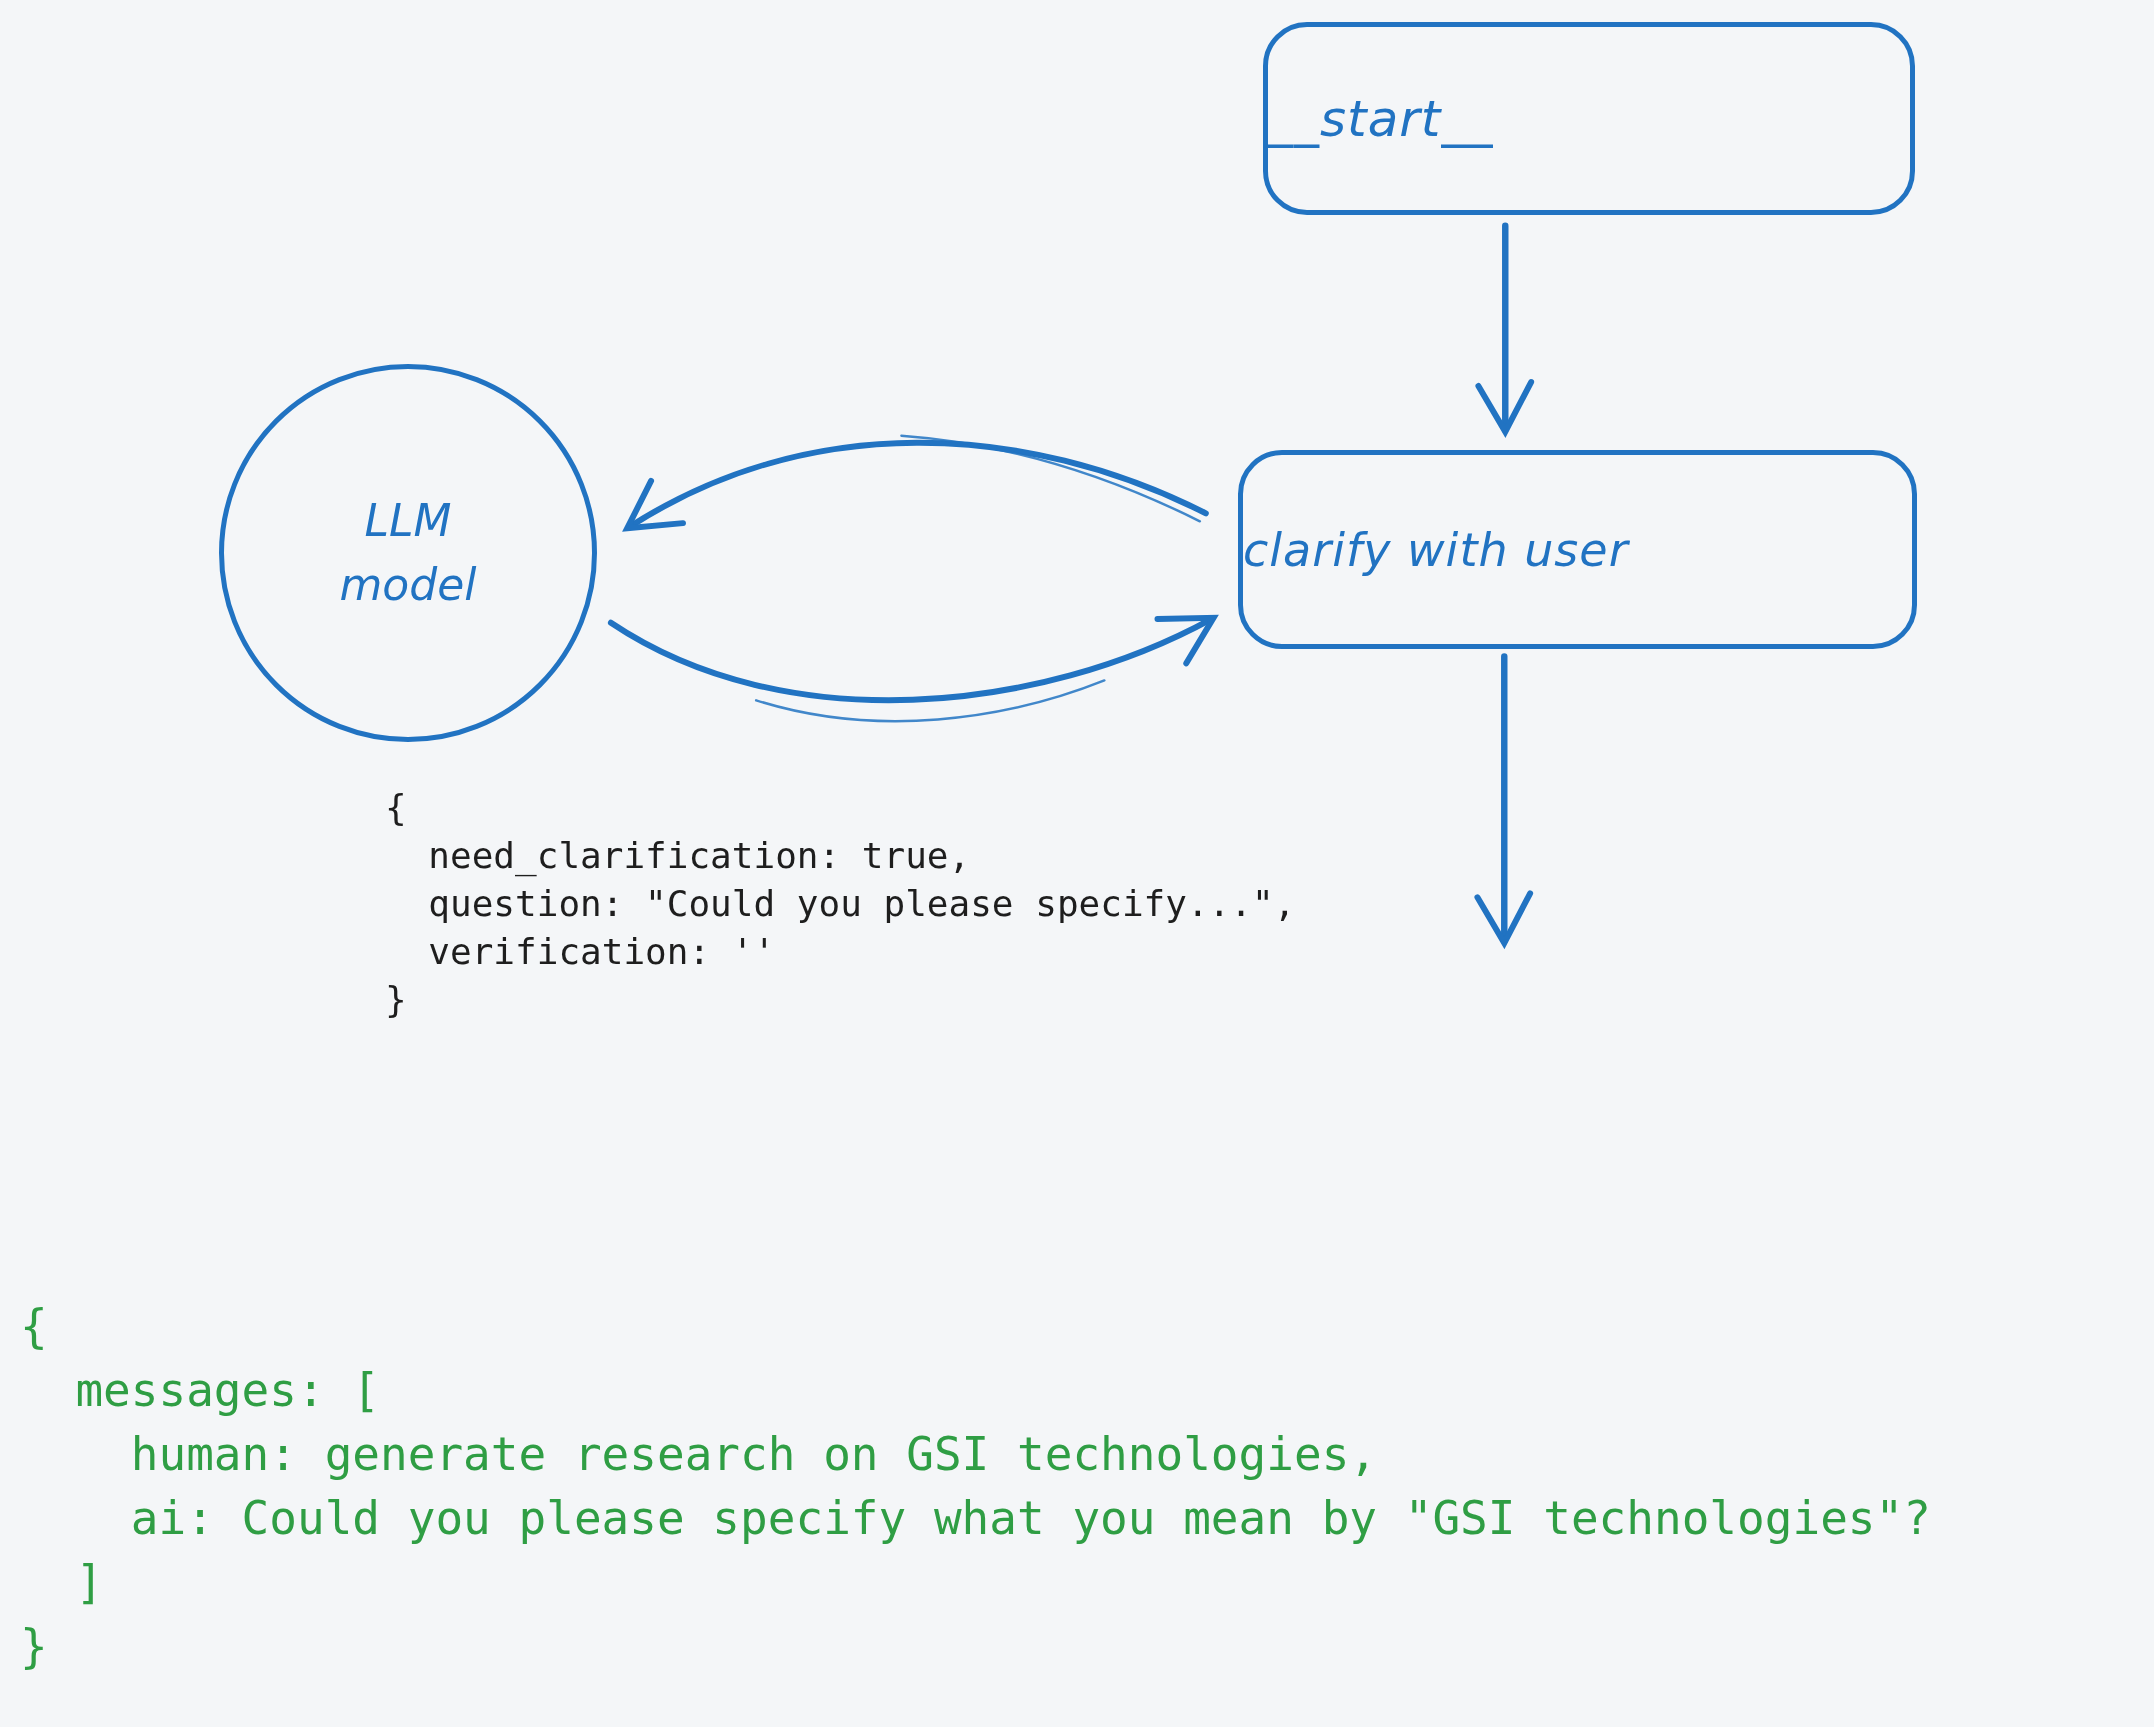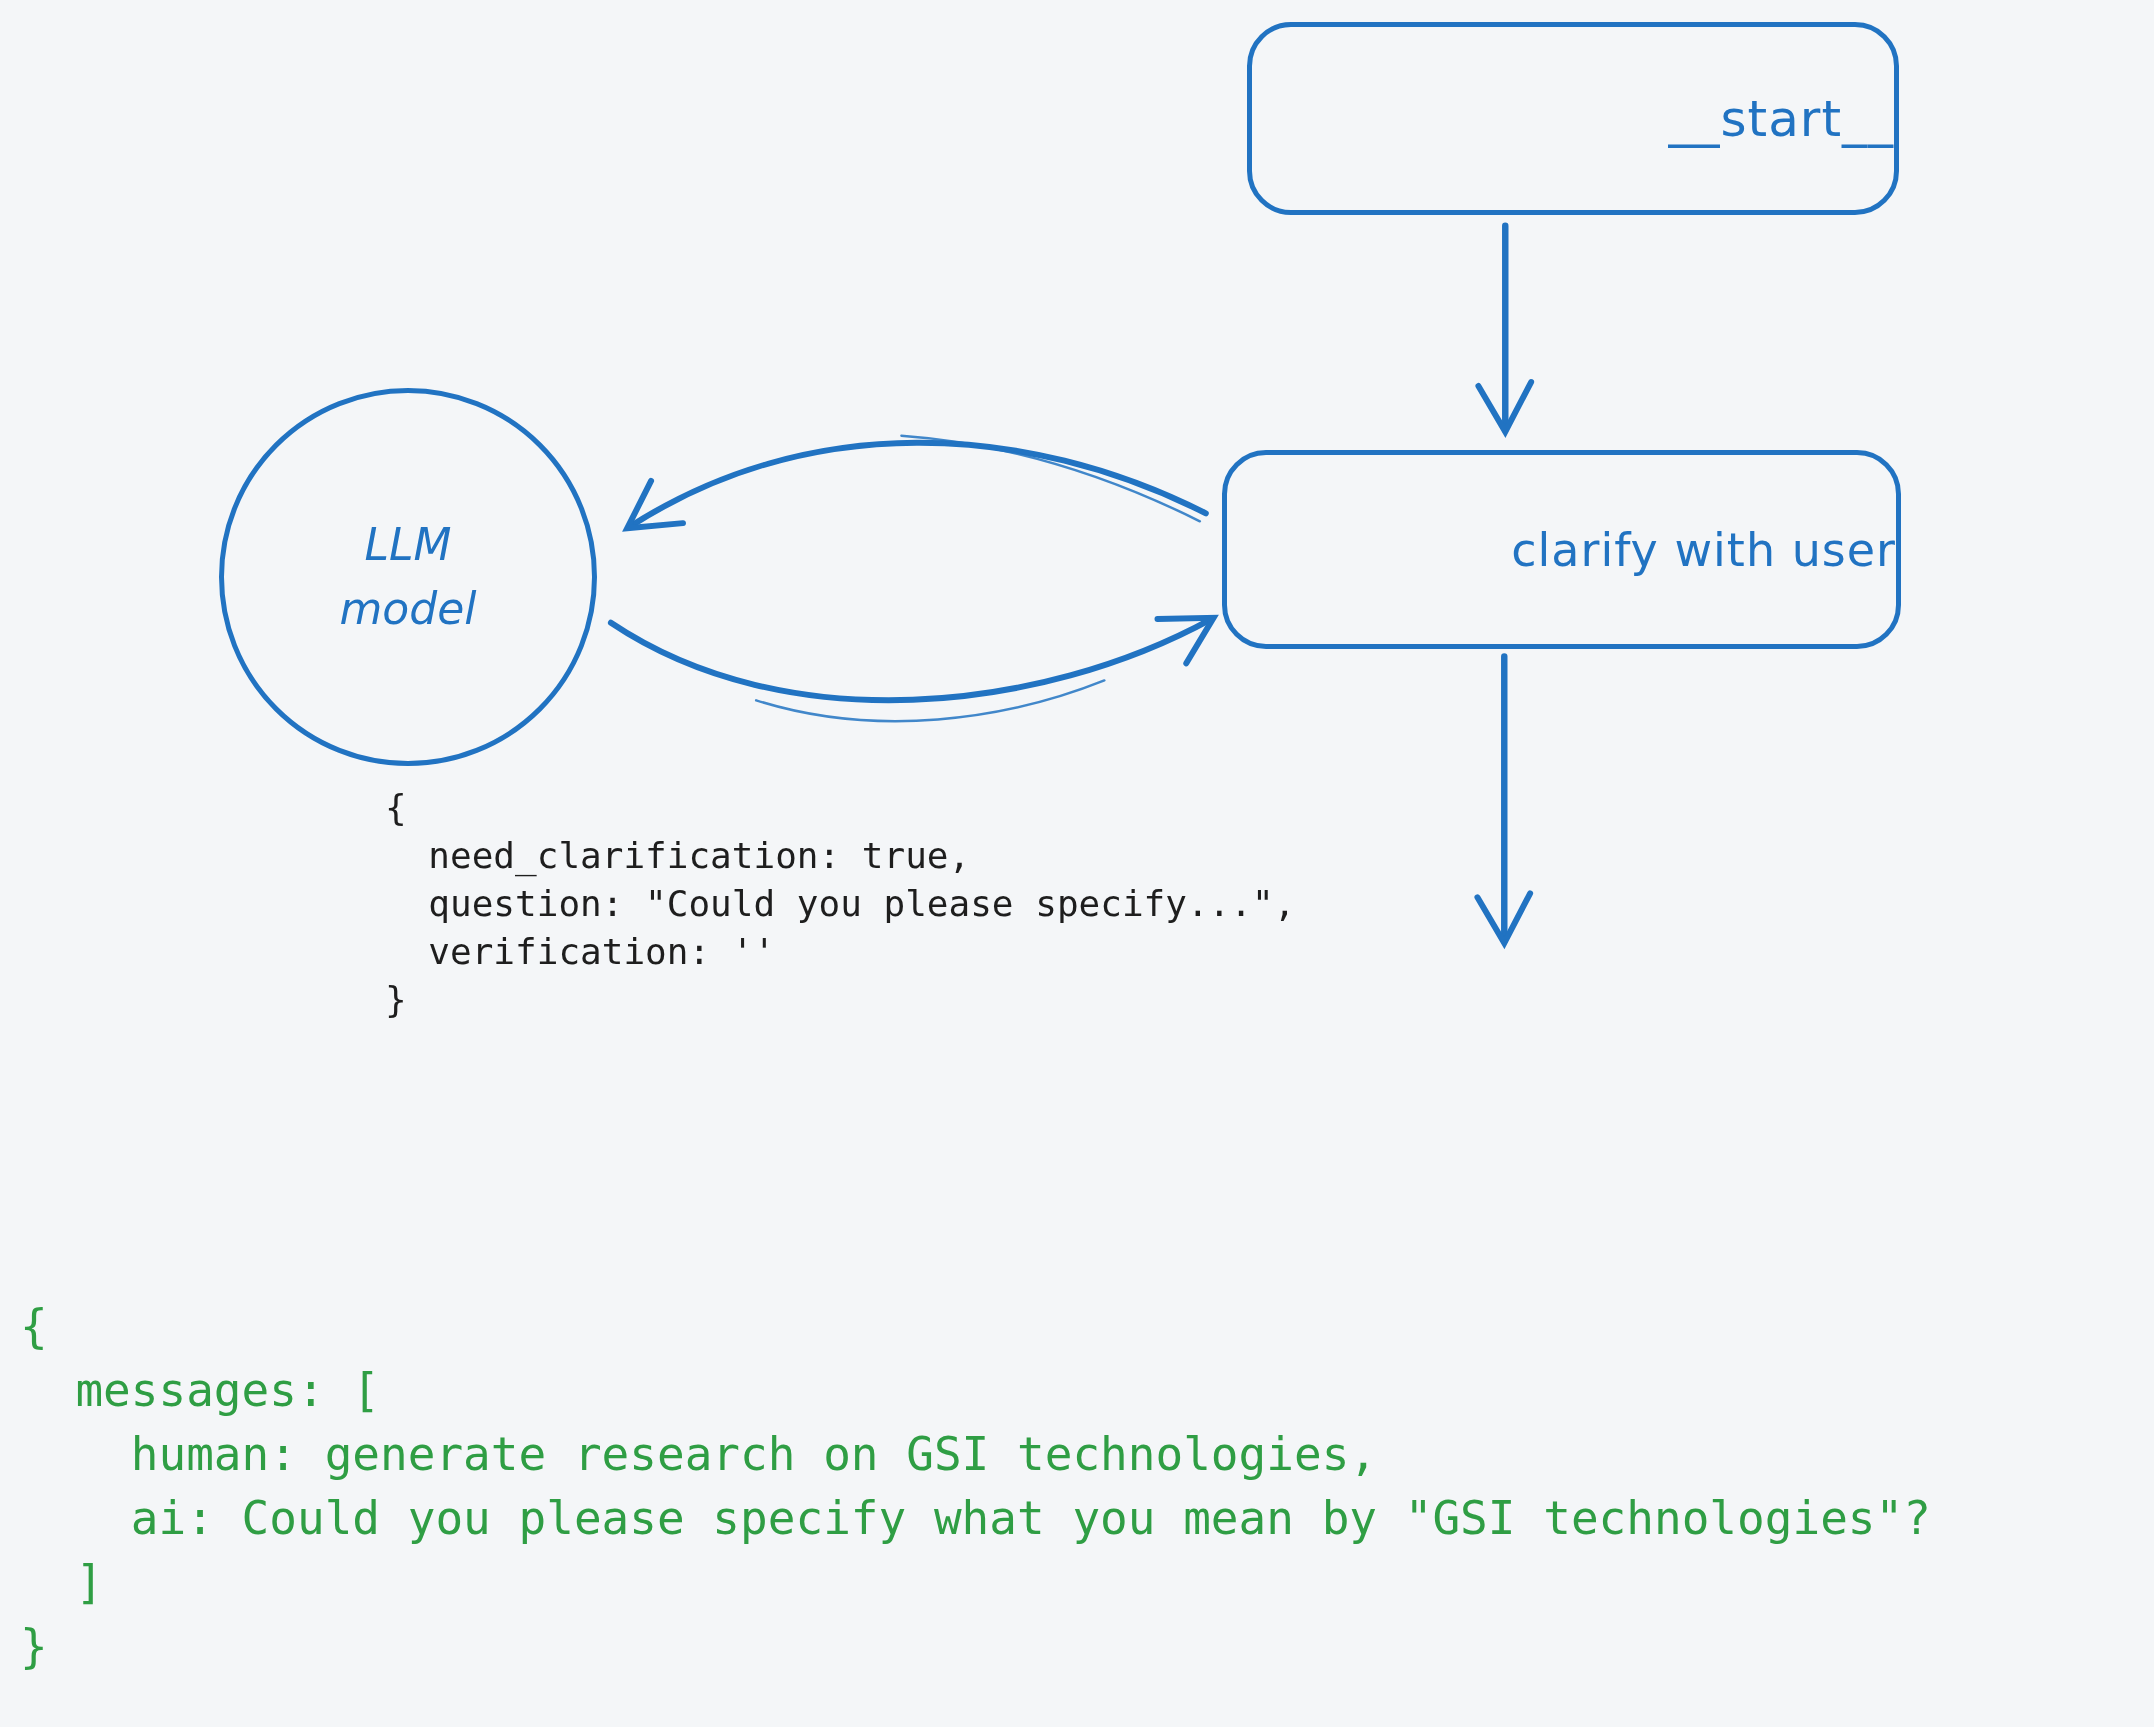--- a/index.html
+++ b/index.html
@@ -13,31 +13,33 @@
   }
   .arrows { position: absolute; left: 0; top: 0; width: 2154px; height: 1727px; }
   .arrows path { fill: none; stroke: #2173c2; stroke-linecap: round; }
   .node-box {
     position: absolute;
     border: 5px solid #2173c2;
     border-radius: 44px;
     background: transparent;
     display: flex;
     align-items: center;
-    justify-content: flex-end;
+    justify-content: flex-start;
     color: #2173c2;
+    font-style: italic;
     font-weight: 500;
     letter-spacing: 1px;
+    margin-left: 16px;
   }
   .node-start   { left: 1247px; top: 22px;  width: 642px; height: 183px; font-size: 50px; }
   .node-clarify { left: 1222px; top: 450px; width: 669px; height: 189px; font-size: 46px; }
   .node-end     { left: 1244px; top: 958px; width: 647px; height: 191px; font-size: 50px; }
   .node-circle {
     position: absolute;
-    left: 219px; top: 388px;
+    left: 219px; top: 364px;
     width: 368px; height: 368px;
     border: 5px solid #2173c2;
     border-radius: 50%;
     display: flex;
     flex-direction: column;
     align-items: center;
     justify-content: center;
     color: #2173c2;
     font-size: 44px;
     font-style: italic;

